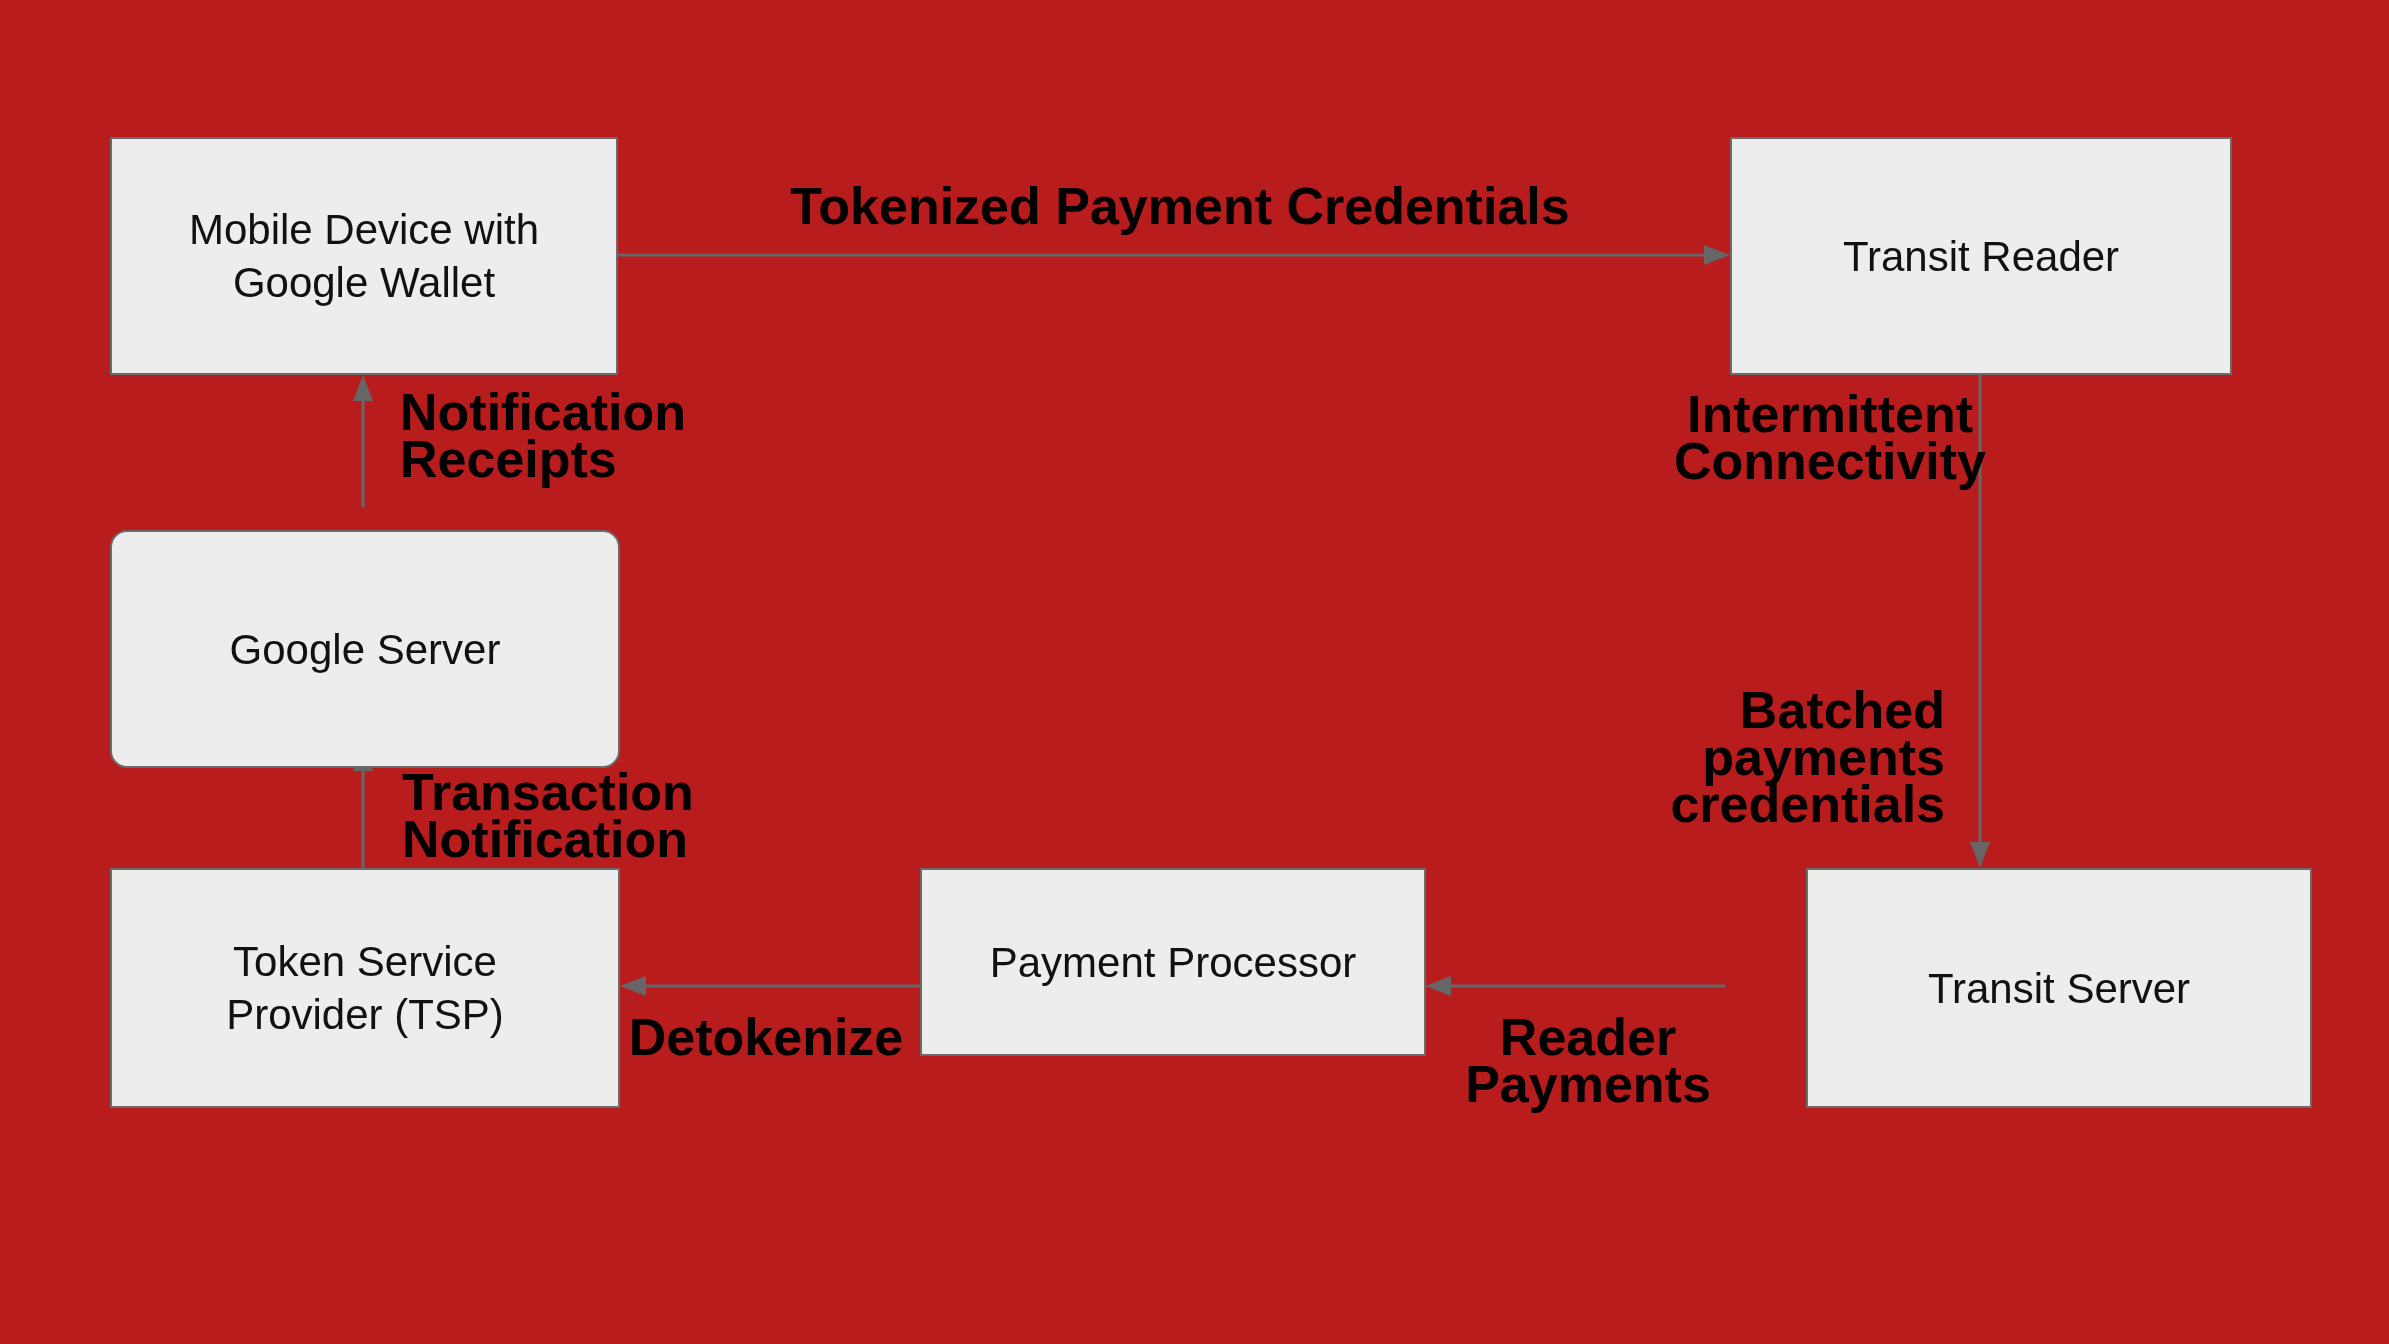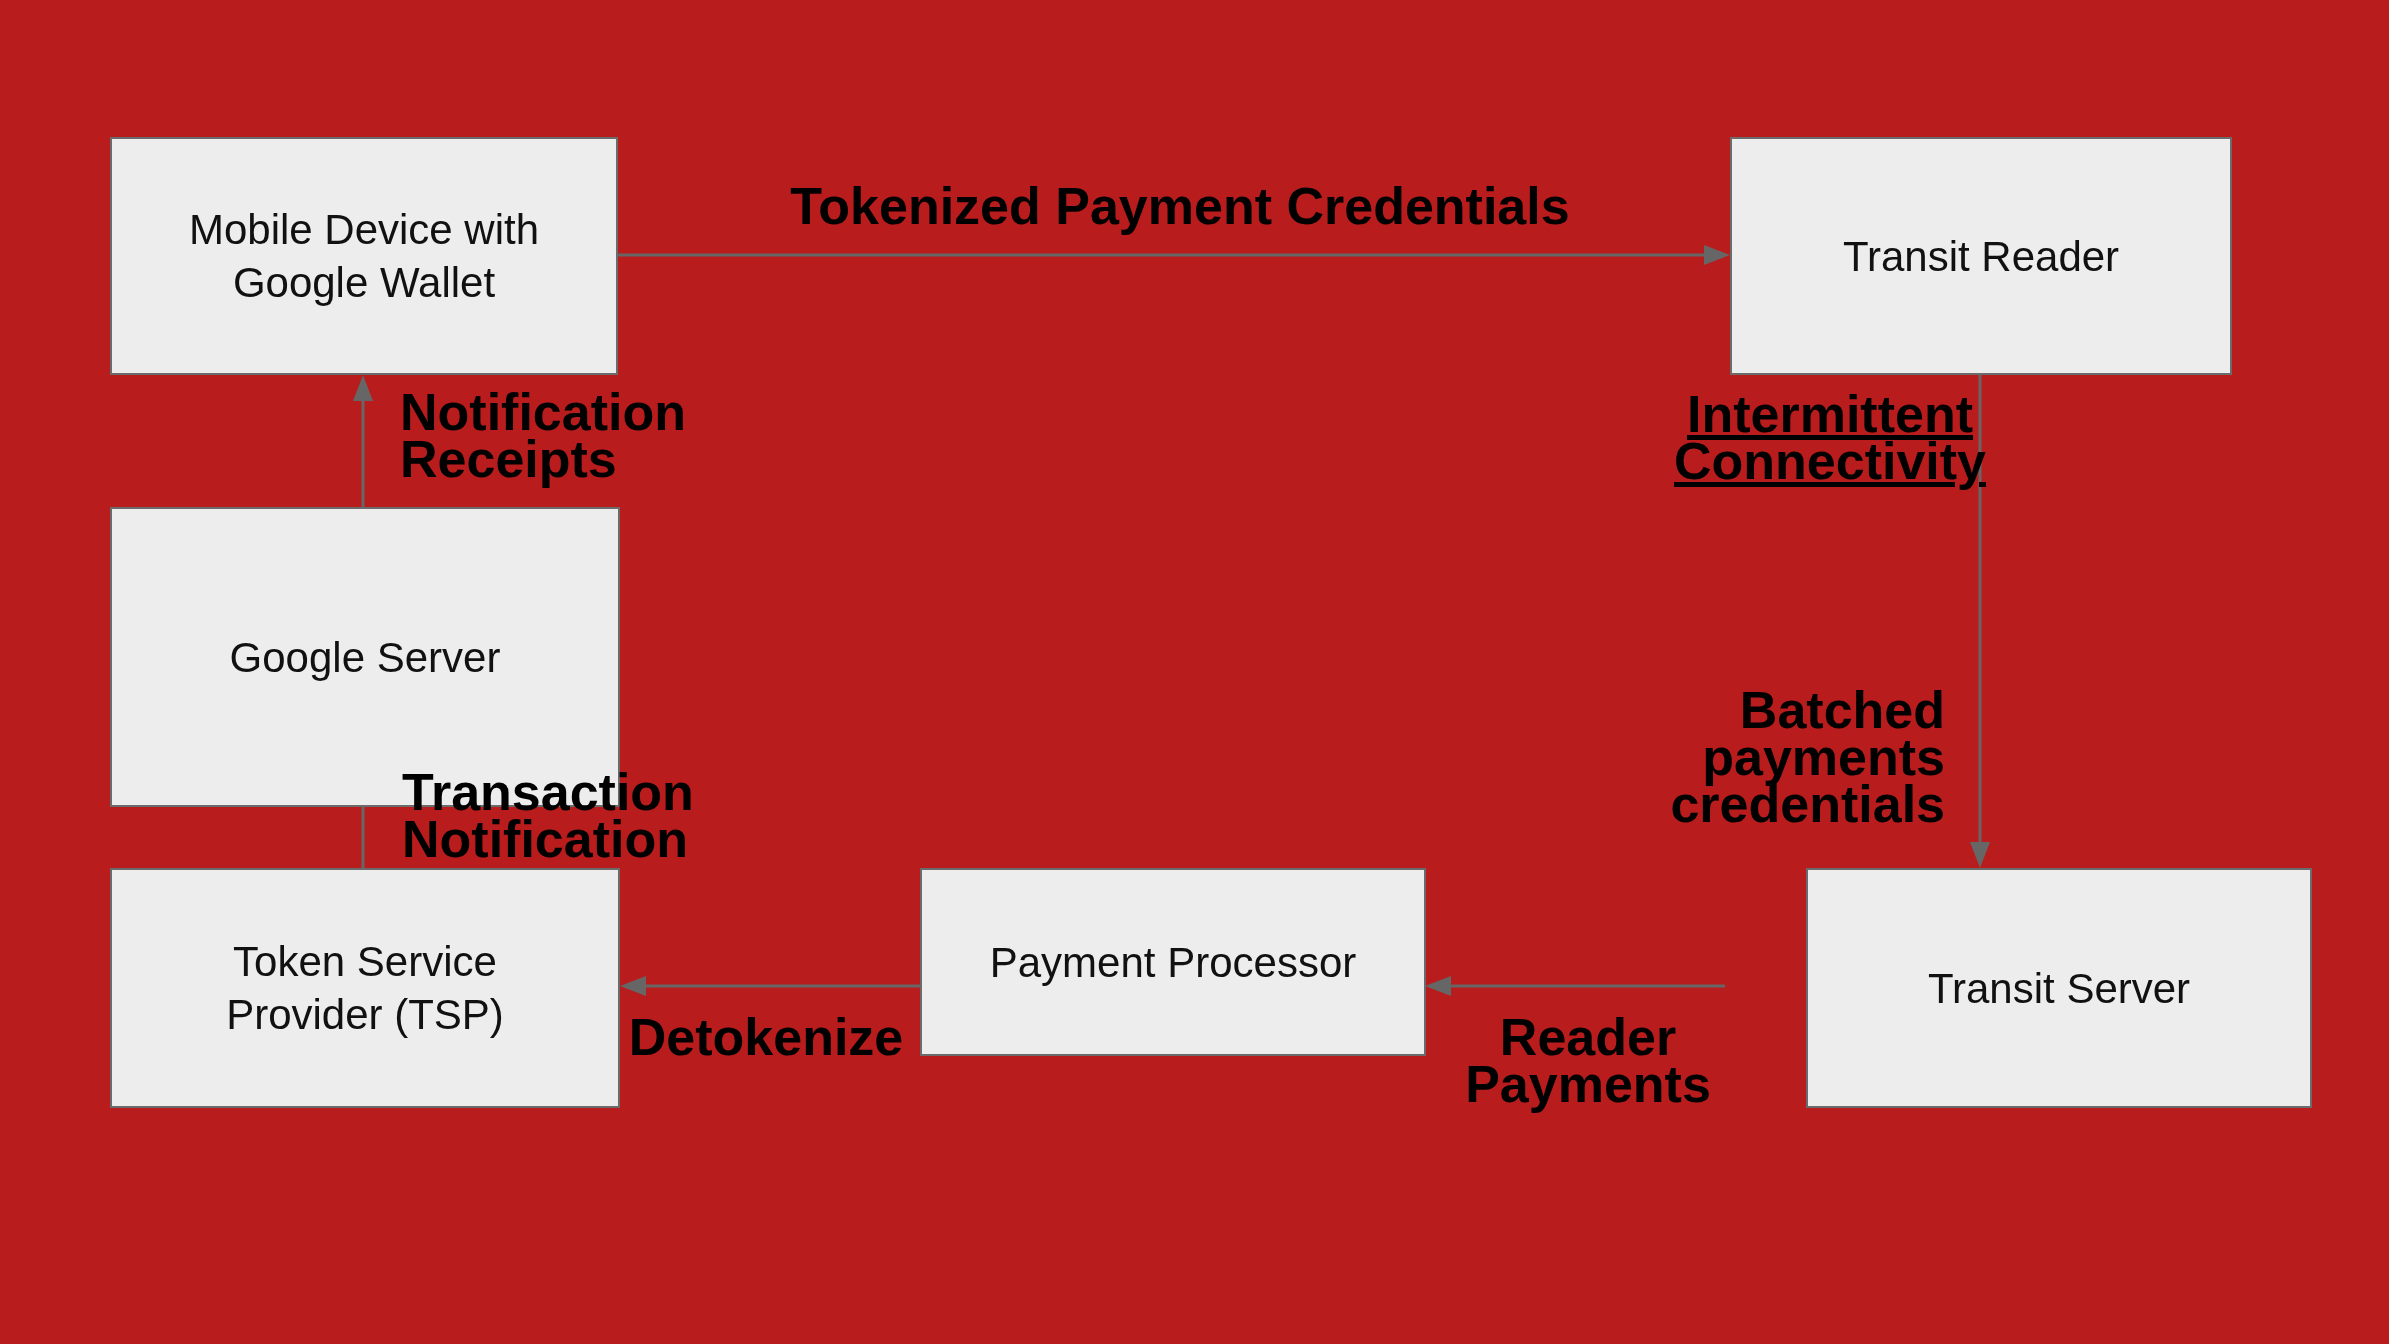--- a/index.html
+++ b/index.html
@@ -86,21 +86,21 @@
 
   <div class="node" style="left:110px; top:137px; width:508px; height:238px;">
     <span class="node-label" style="max-width:460px;">Mobile Device with
 Google Wallet</span>
   </div>
 
   <div class="node" style="left:1730px; top:137px; width:502px; height:238px;">
     <span class="node-label">Transit Reader</span>
   </div>
 
-  <div class="node" style="left:110px; top:507px; width:510px; height:300px;">
+  <div class="node" style="left:110px; top:530px; width:510px; height:238px;border-radius:17px;">
     <span class="node-label">Google Server</span>
   </div>
 
   <div class="node" style="left:110px; top:868px; width:510px; height:240px;">
     <span class="node-label" style="max-width:440px;">Token Service
 Provider (TSP)</span>
   </div>
 
   <div class="node" style="left:920px; top:868px; width:506px; height:188px;">
     <span class="node-label">Payment Processor</span>
@@ -111,21 +111,21 @@
   </div>
 
   <div class="edge-label" style="left:1180px; top:206px; transform:translate(-50%,-50%); white-space:nowrap;">Tokenized Payment Credentials</div>
 
   <div class="edge-label" style="left:400px; top:389px; text-align:left;">Notification
 Receipts</div>
 
   <div class="edge-label" style="left:402px; top:761px; text-align:left;margin-top:8px;">Transaction
 Notification</div>
 
-  <div class="edge-label" style="left:1830px; top:438px; transform:translate(-50%,-50%); text-align:center;text-decoration:underline;">Intermittent
+  <div class="edge-label" style="left:1830px; top:438px; transform:translate(-50%,-50%); text-align:center;">Intermittent
 Connectivity</div>
 
   <div class="edge-label" style="right:444px; top:757px; transform:translateY(-50%); text-align:right;">Batched
 payments
 credentials</div>
 
   <div class="edge-label" style="left:766px; top:1037px; transform:translate(-50%,-50%); white-space:nowrap;">Detokenize</div>
 
   <div class="edge-label" style="left:1588px; top:1061px; transform:translate(-50%,-50%); text-align:center;">Reader
 Payments</div>

